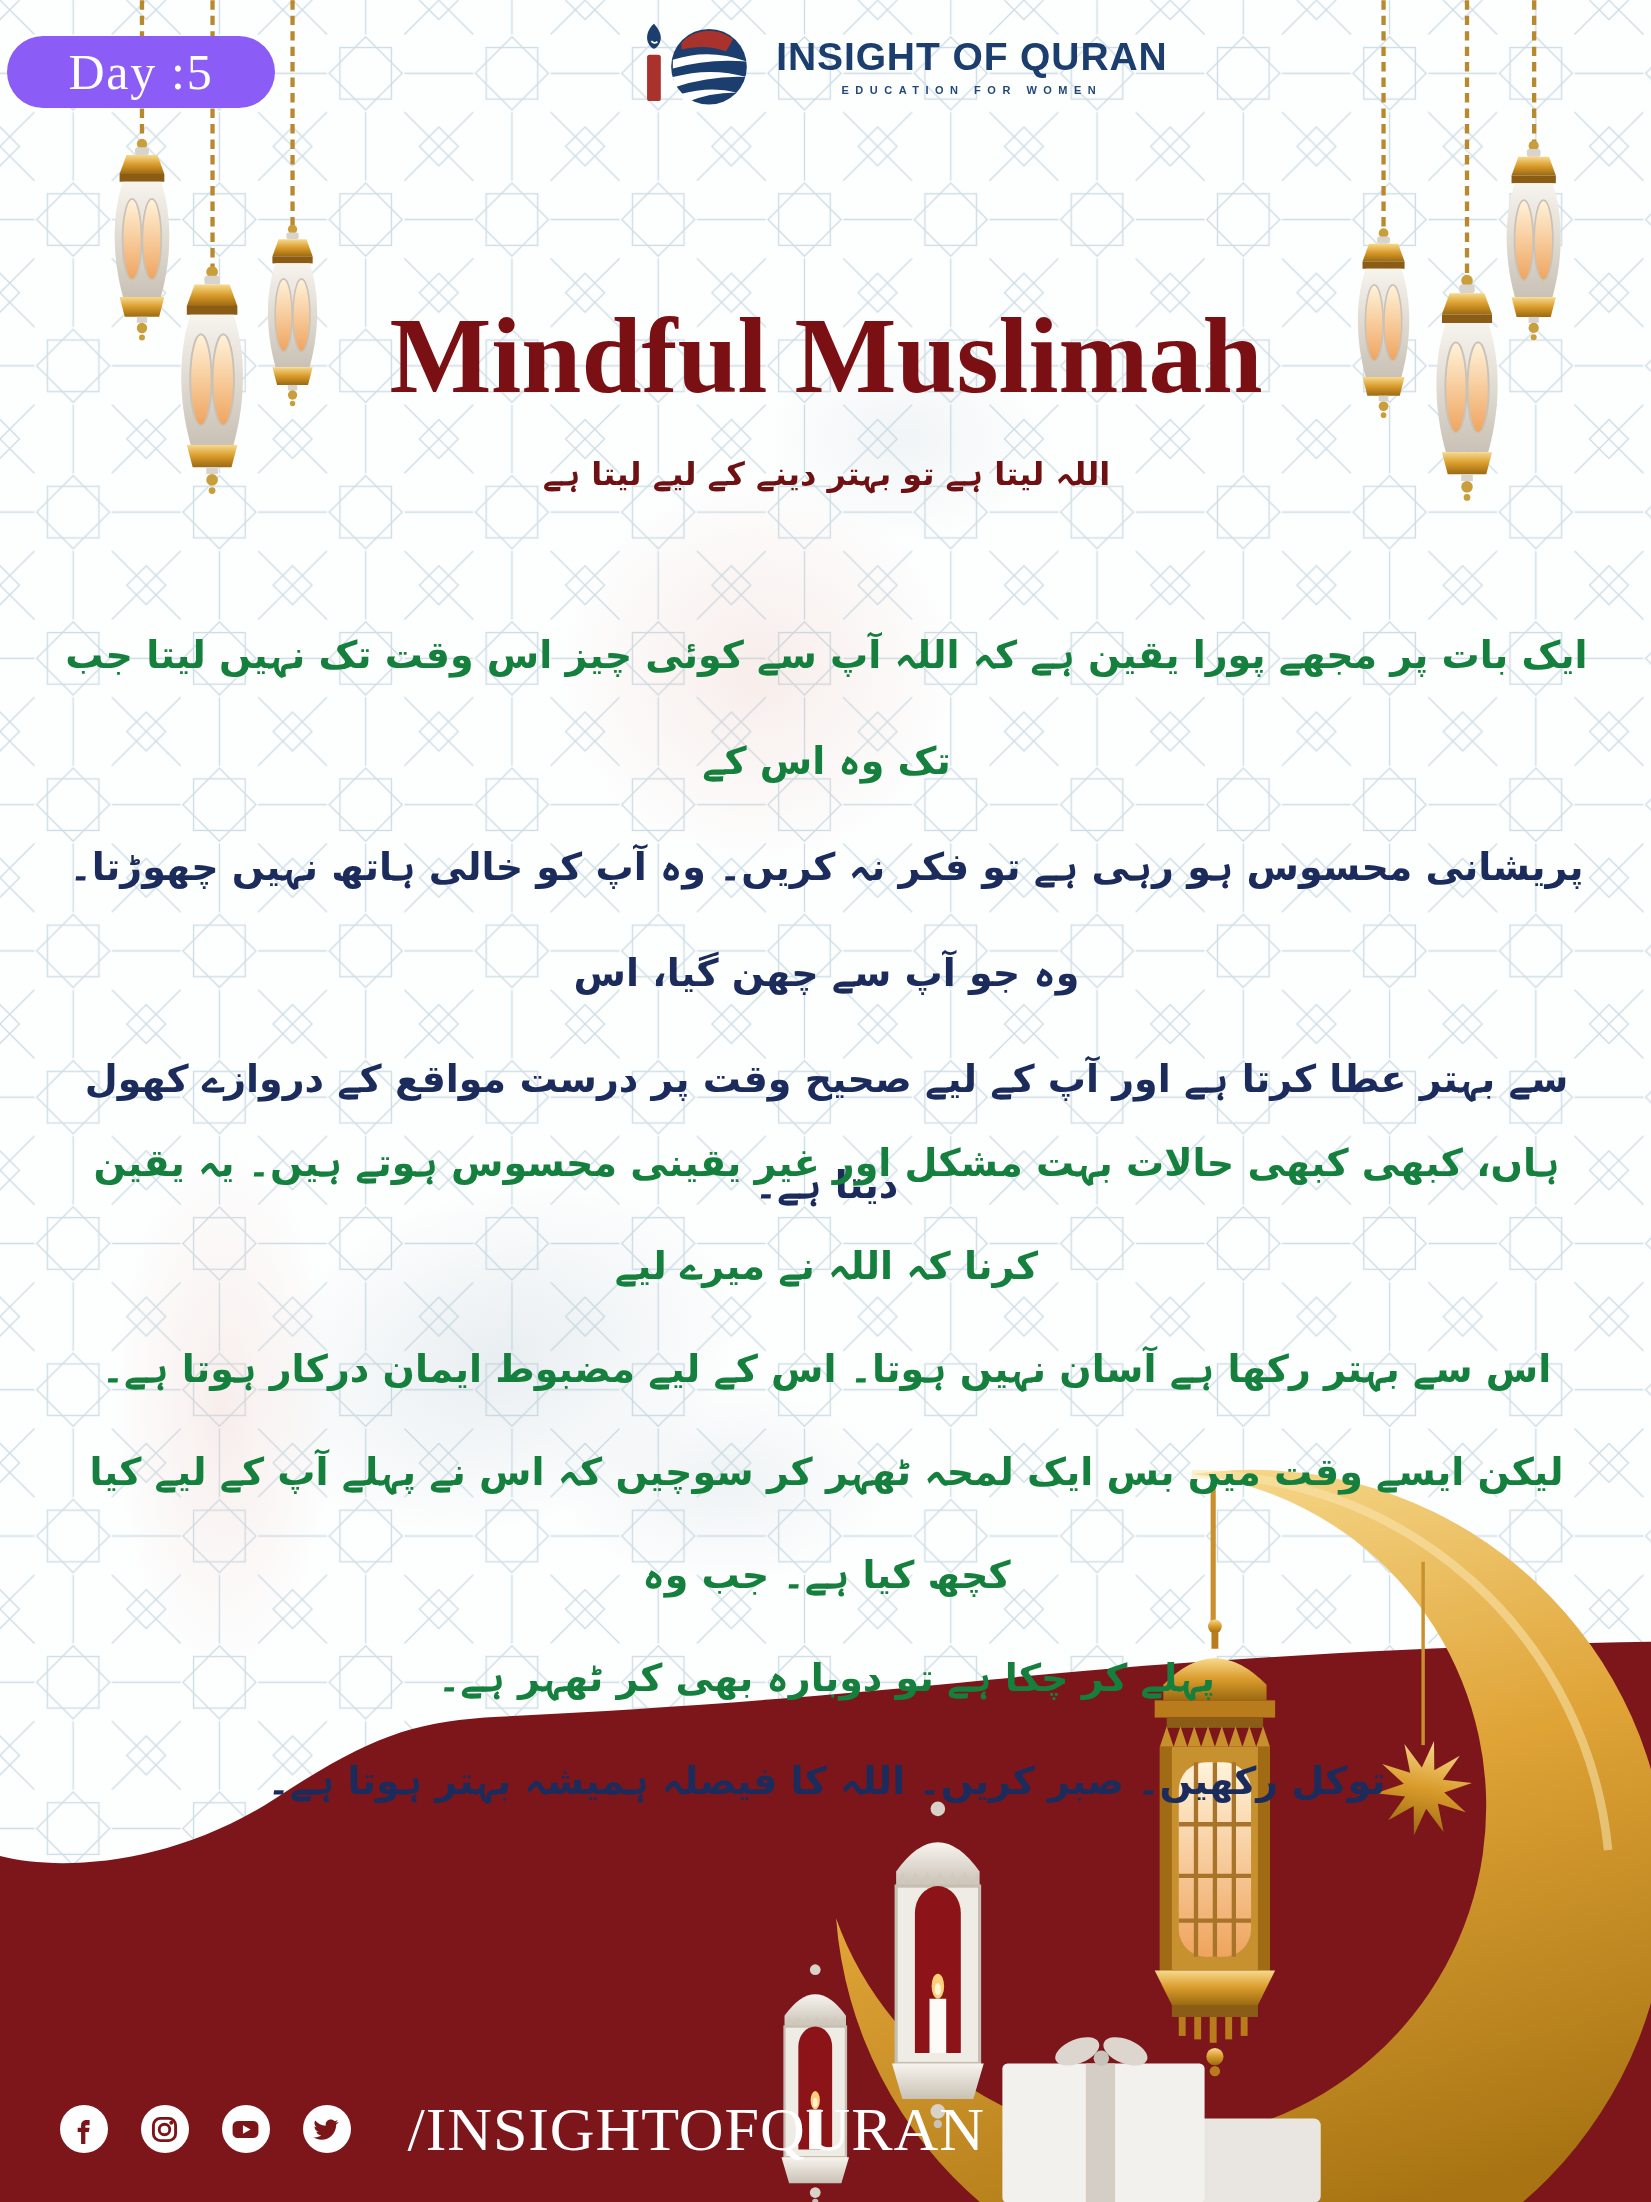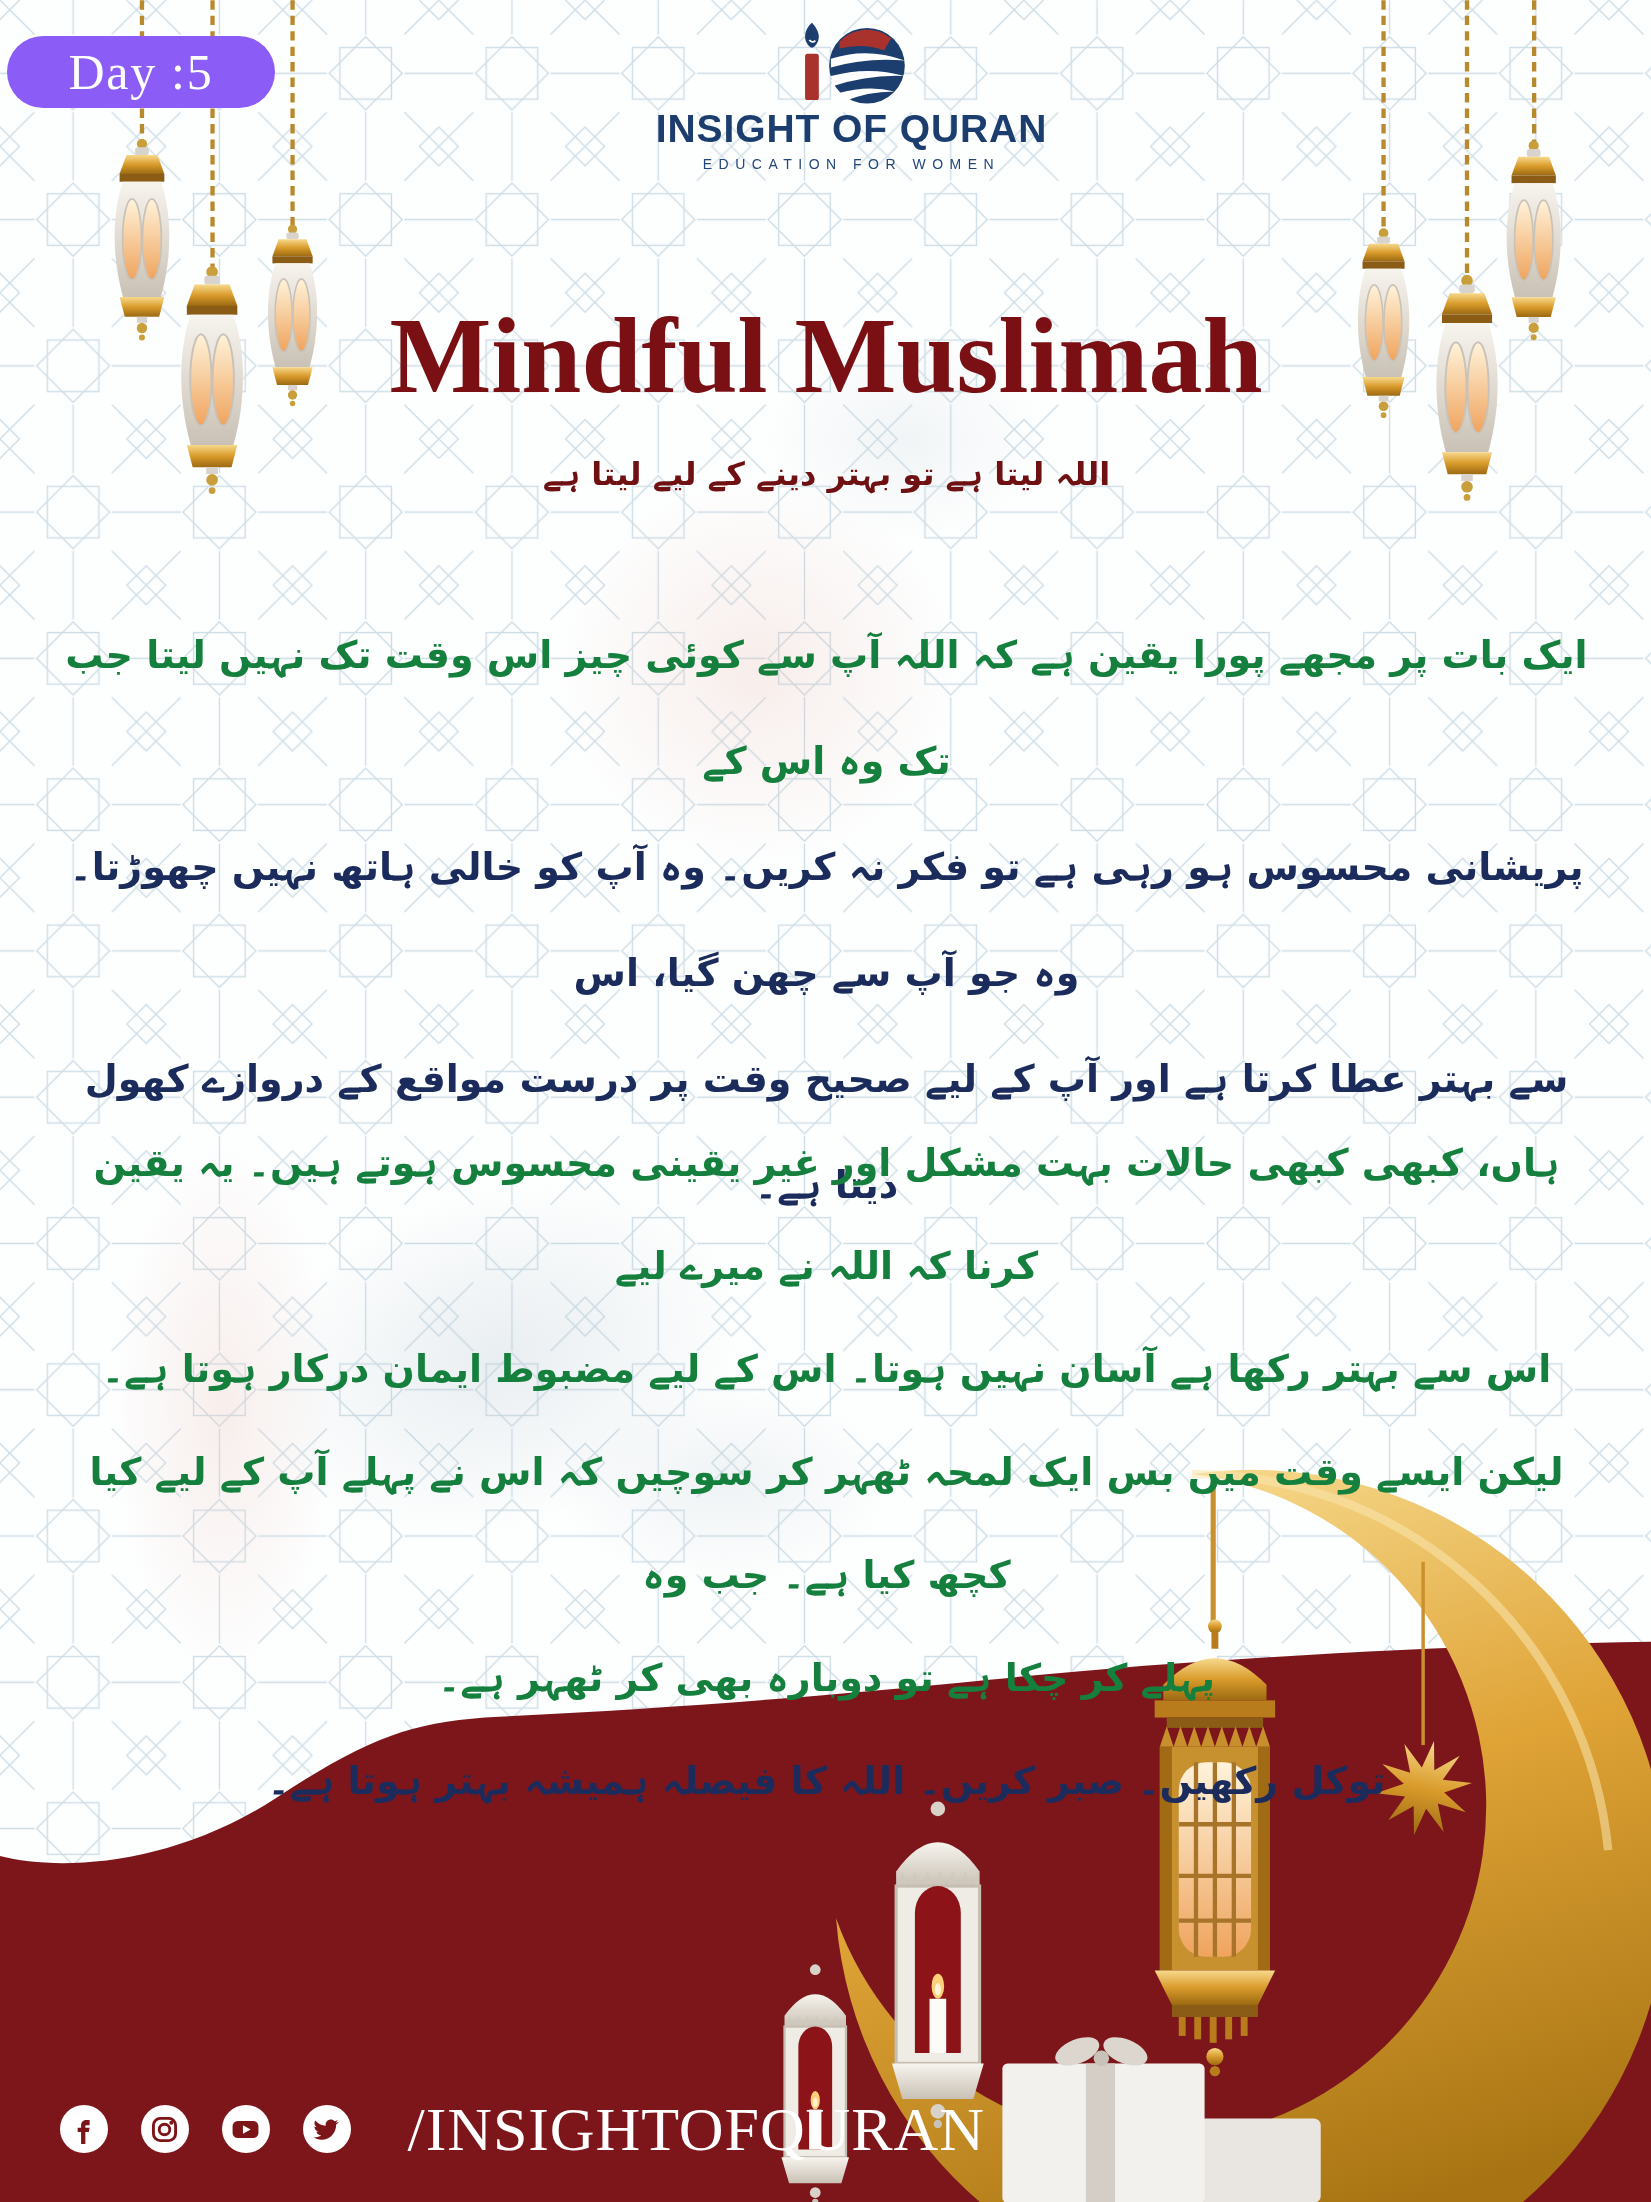--- a/index.html
+++ b/index.html
@@ -13,26 +13,26 @@
   .b3{left:146px;top:1118px;width:706px;height:482px;transform:rotate(-16deg);background:radial-gradient(closest-side,rgba(173,190,201,.25),rgba(173,190,201,0) 70%);}
   .b4{left:706px;top:293px;width:396px;height:293px;background:radial-gradient(closest-side,rgba(180,195,205,.16),rgba(180,195,205,0) 70%);}
   .b5{left:482px;top:1342px;width:482px;height:284px;background:radial-gradient(closest-side,rgba(190,203,212,.22),rgba(190,203,212,0) 70%);}
   .scene-svg{z-index:2;}
   .txt{position:absolute;z-index:3;}
 
   .day-badge{left:6.9px;top:36px;width:268px;height:72px;background:#8b5cf6;border-radius:36px;
              display:flex;align-items:center;justify-content:center;}
   .day-badge span{font-family:"Liberation Serif",serif;font-size:50px;color:#ffffff;letter-spacing:1.7px;}
 
-  .logo{left:628px;top:20.6px;width:447px;height:89px;display:flex;align-items:center;flex-direction:column;}
+  .logo{left:628px;top:20.6px;width:447px;height:89px;display:flex;align-items:center;}
   .logo-mark{width:131px;height:86px;flex:0 0 auto;}
   .logo-divider{width:4.3px;height:53px;background:#a9322c;margin:0 15.5px 0 1.7px;}
   .logo-text{display:flex;flex-direction:column;align-items:center;}
   .logo-name{font-size:39px;font-weight:800;color:#1c3e6e;letter-spacing:0.9px;white-space:nowrap;}
-  .logo-tag{font-size:14px;font-weight:400;color:#23477a;letter-spacing:6.5px;margin-top:5.2px;white-space:nowrap;}
+  .logo-tag{font-size:11px;font-weight:700;color:#23477a;letter-spacing:6.5px;margin-top:5.2px;white-space:nowrap;}
 
   .main-title{left:0;top:222px;width:1652px;text-align:center;
               font-family:"Liberation Serif",serif;font-weight:700;font-size:108px;color:#7a1014;}
 
   .urdu{direction:rtl;font-family:"DejaVu Sans",sans-serif;text-align:center;}
   .quote-heading{left:52px;top:454px;width:1549px;font-size:32px;font-weight:700;color:#6f1113;line-height:1.3;}
   .para{left:52px;width:1549px;font-weight:700;font-size:38px;}
   .p1{top:602px;line-height:106px;}
   .p2{top:1112px;line-height:103px;}
   .red-txt{color:#15803d;}

